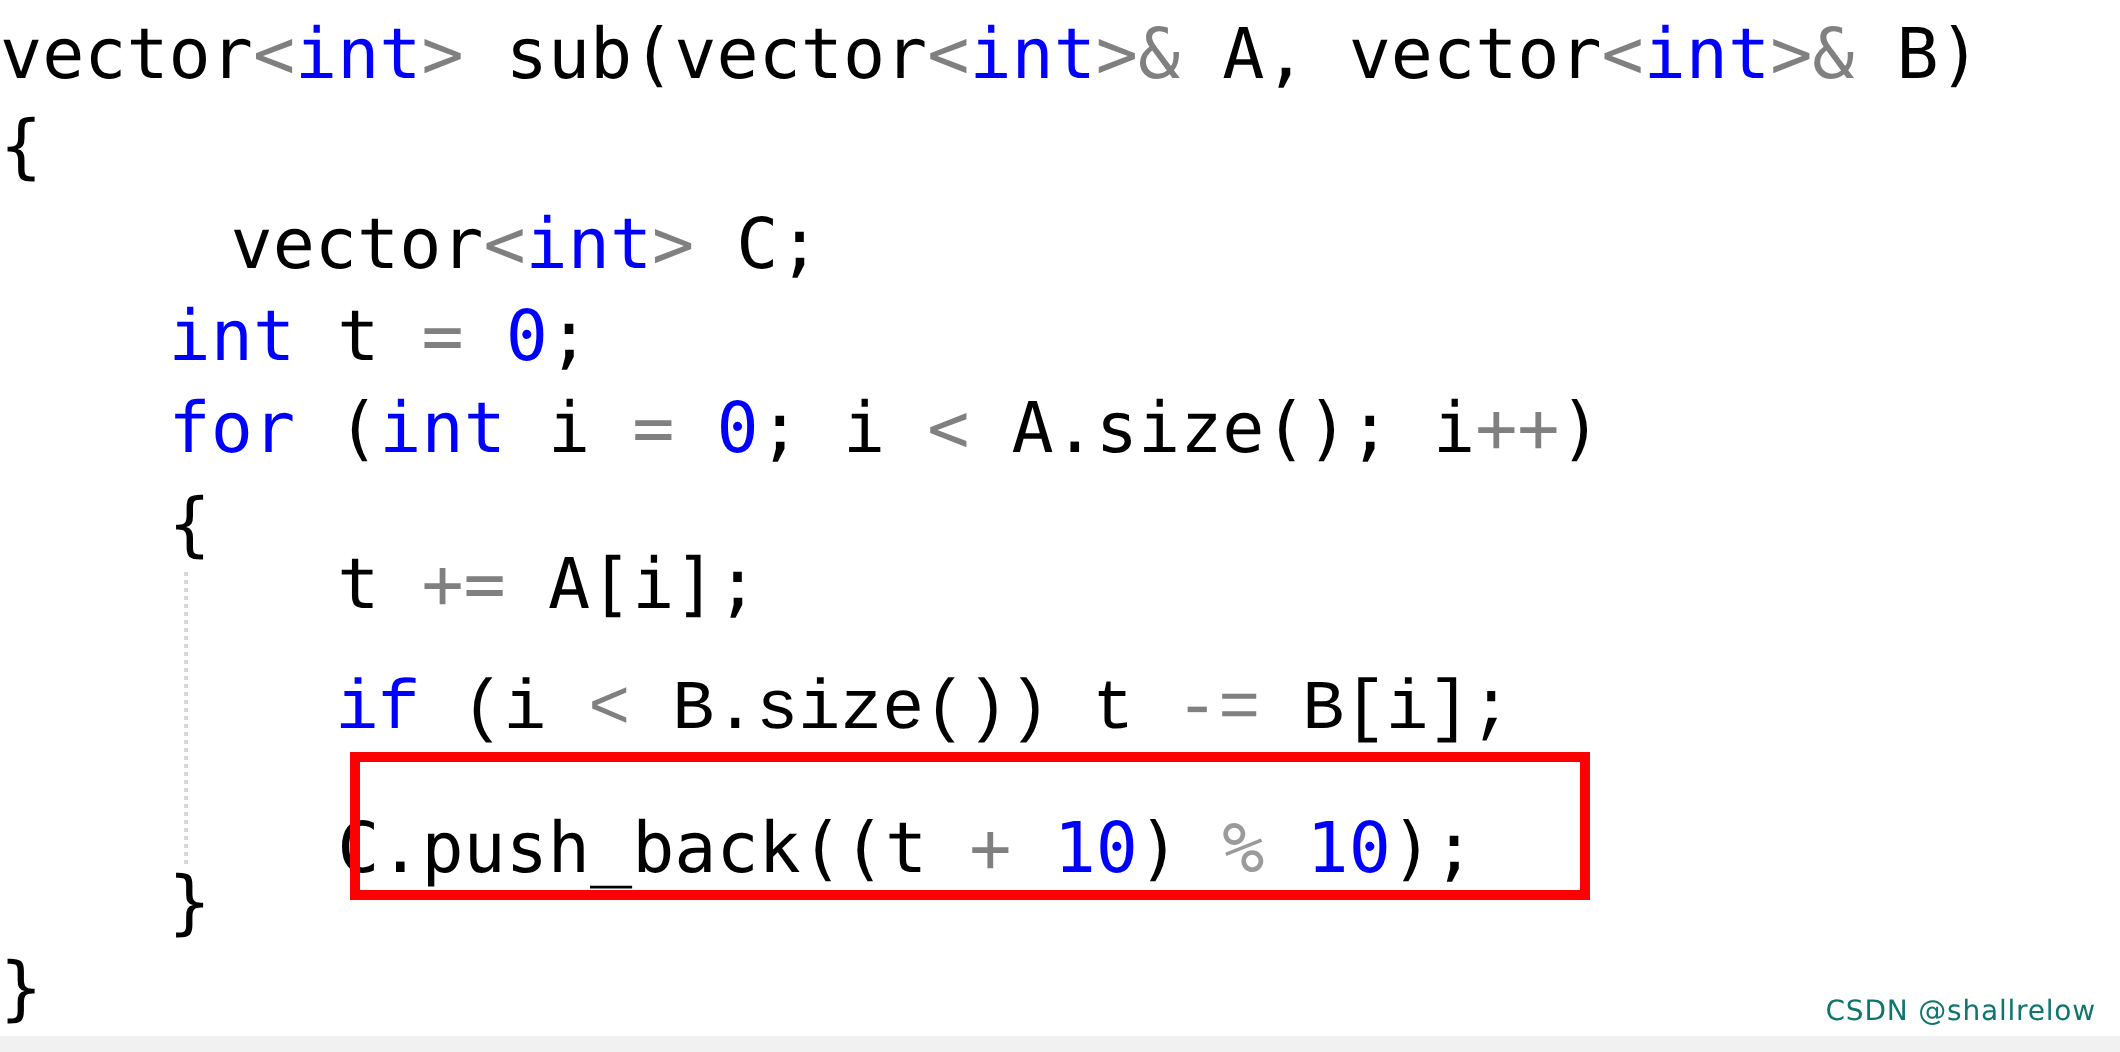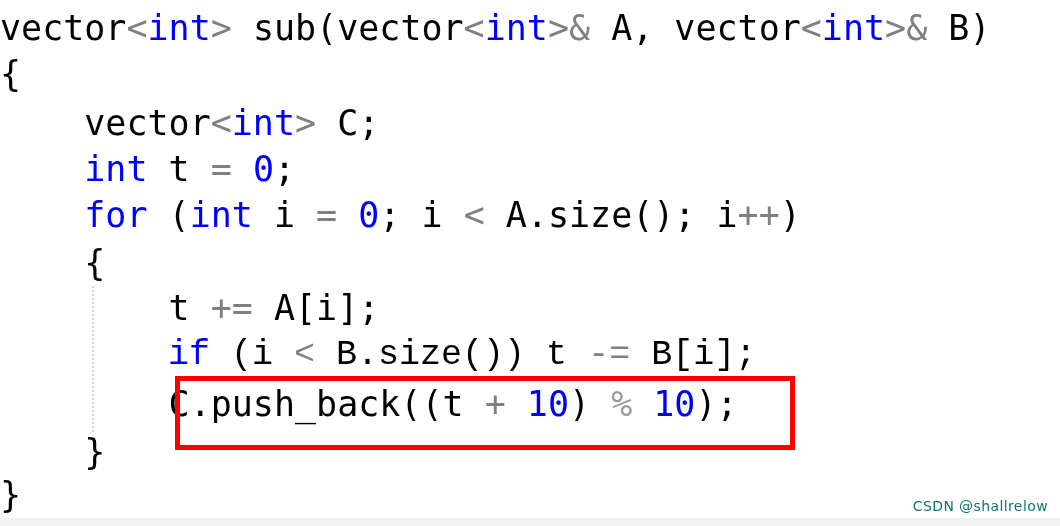--- a/index.html
+++ b/index.html
@@ -89,27 +89,27 @@
 </style>
 </head>
 <body>
 
 <div id="screenshot">
 
   <div class="code-surface">
     <div id="code-lines-host">
         <div class="code-line" style="top: 5px;"><span class="tok-plain">vector</span><span class="tok-operator">&lt;</span><span class="tok-keyword">int</span><span class="tok-operator">&gt;</span><span class="tok-plain"> sub(vector</span><span class="tok-operator">&lt;</span><span class="tok-keyword">int</span><span class="tok-operator">&gt;&amp;</span><span class="tok-plain"> A, vector</span><span class="tok-operator">&lt;</span><span class="tok-keyword">int</span><span class="tok-operator">&gt;&amp;</span><span class="tok-plain"> B)</span></div>
         <div class="code-line" style="top: 51px;"><span class="tok-plain">{</span></div>
-        <div class="code-line" style="top: 100px;"><span class="tok-plain">    vector</span><span class="tok-operator">&lt;</span><span class="tok-keyword">int</span><span class="tok-operator">&gt;</span><span class="tok-plain"> C;</span></div>
+        <div class="code-line" style="top: 100px; margin-left: 31px;"><span class="tok-plain">    vector</span><span class="tok-operator">&lt;</span><span class="tok-keyword">int</span><span class="tok-operator">&gt;</span><span class="tok-plain"> C;</span></div>
         <div class="code-line" style="top: 146px;"><span class="tok-plain">    </span><span class="tok-keyword">int</span><span class="tok-plain"> t </span><span class="tok-operator">=</span><span class="tok-plain"> </span><span class="tok-number">0</span><span class="tok-plain">;</span></div>
         <div class="code-line" style="top: 192px;"><span class="tok-plain">    </span><span class="tok-keyword">for</span><span class="tok-plain"> (</span><span class="tok-keyword">int</span><span class="tok-plain"> i </span><span class="tok-operator">=</span><span class="tok-plain"> </span><span class="tok-number">0</span><span class="tok-plain">; i </span><span class="tok-operator">&lt;</span><span class="tok-plain"> A.size(); i</span><span class="tok-operator">++</span><span class="tok-plain">)</span></div>
         <div class="code-line" style="top: 240px;"><span class="tok-plain">    {</span></div>
-        <div class="code-line" style="top: 285px; text-align: right;"><span class="tok-plain">        t </span><span class="tok-operator">+=</span><span class="tok-plain"> A[i];</span></div>
+        <div class="code-line" style="top: 270px; text-align: right;"><span class="tok-plain">        t </span><span class="tok-operator">+=</span><span class="tok-plain"> A[i];</span></div>
         <div class="code-line" style="top: 332px; font-family: Liberation Mono, monospace;"><span class="tok-plain">        </span><span class="tok-keyword">if</span><span class="tok-plain"> (i </span><span class="tok-operator">&lt;</span><span class="tok-plain"> B.size()) t </span><span class="tok-operator">-=</span><span class="tok-plain"> B[i];</span></div>
-        <div class="code-line" style="top: 381px;"><span class="tok-plain">        C.push_back((t </span><span class="tok-operator">+</span><span class="tok-plain"> </span><span class="tok-number">10</span><span class="tok-plain">) </span><span class="tok-oper-lt">%</span><span class="tok-plain"> </span><span class="tok-number">10</span><span class="tok-plain">);</span></div>
+        <div class="code-line" style="top: 402px;"><span class="tok-plain">        C.push_back((t </span><span class="tok-operator">+</span><span class="tok-plain"> </span><span class="tok-number">10</span><span class="tok-plain">) </span><span class="tok-oper-lt">%</span><span class="tok-plain"> </span><span class="tok-number">10</span><span class="tok-plain">);</span></div>
         <div class="code-line" style="top: 429px;"><span class="tok-plain">    }</span></div>
         <div class="code-line" style="top: 472px;"><span class="tok-plain">}</span></div>
       </div>
     <div class="indent-guide" id="indent-guide" style="left: 92px; top: 286px; height: 148px;"></div>
     <div class="annotation-rect" id="annotation-rect" style="left: 175px; top: 376px; width: 620px; height: 74px; border-width: 5px; border-color: rgb(254, 0, 0);"></div>
   </div>
 
   <div class="bottom-strip"></div>
 
   <div class="watermark">CSDN @shallrelow</div>

